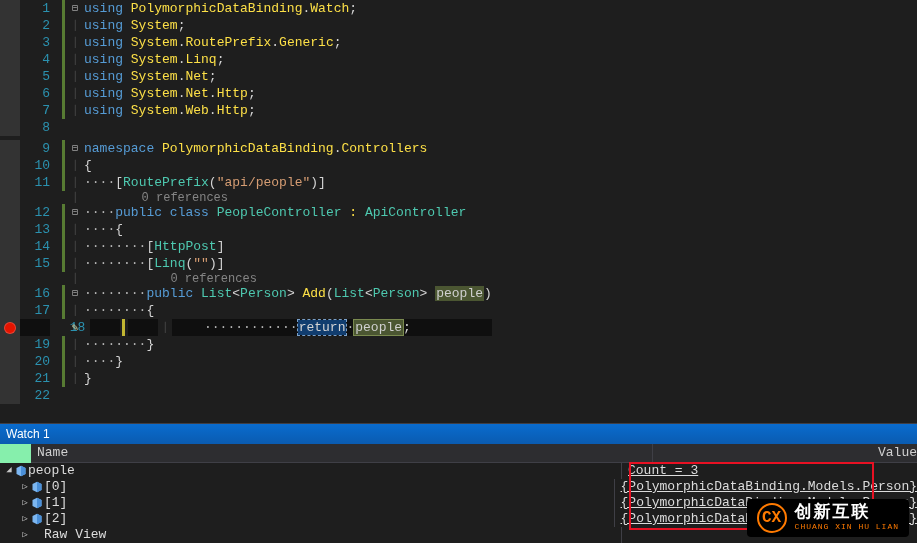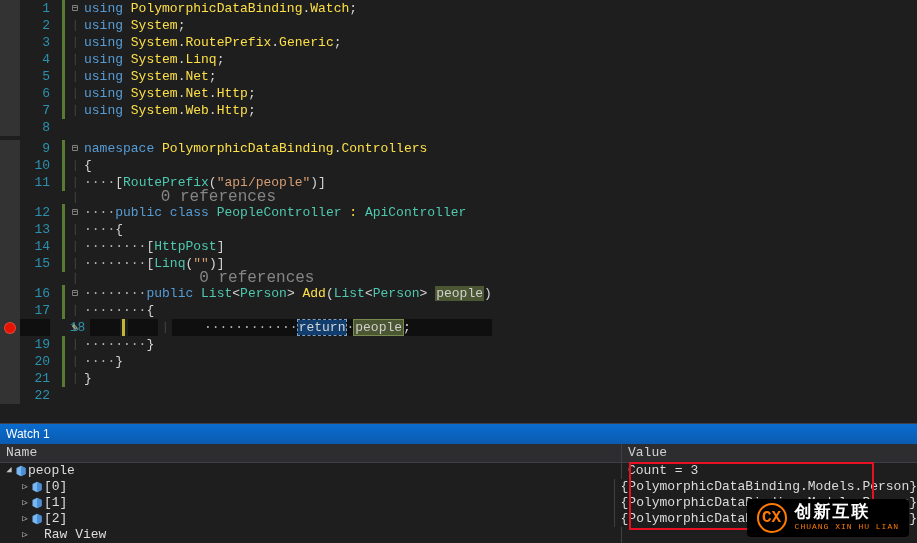--- a/index.html
+++ b/index.html
@@ -13,35 +13,35 @@
 .mark.green::before { content:""; position:absolute; left:2px; top:0; width:3px; height:100%; background:#577b33; }
 .mark.ygreen::before { content:""; position:absolute; left:2px; top:0; width:3px; height:100%; background:#c2b632; }
 .fold { width:14px; background:#1e1e1e; color:#a0a0a0; text-align:center; cursor:pointer; font-size:10px; }
 .code { flex:1; padding-left:2px; }
 .kw { color:#569cd6; }
 .cls { color:#4ec9b0; }
 .str { color:#d69d73; }
 .pun { color:#d4d4d4; }
 .id { color:#fde047; }
 .dot { color:#b4b4b4; }
-.hint { color:#858585; font-size:16px; }
+.hint { color:#858585; font-size:12px; }
 .hlvar { background:#4b5632; padding:0 1px; color:#d0d0d0; }
 .hlvar.b { outline:1px solid #7a8a4f; }
 .cursor-line { background:#0f0f0f;gap:30px; }
 .retbox { background:#113d6f; outline:1px dashed #7aa0c9; padding:0 1px; }
 .watch { flex:1; display:flex; flex-direction:column; border-top:1px solid #3f3f46; background:#86efac; }
 .watch-title { background:linear-gradient(#0a6cce,#0a5bb0); color:#fff; padding:2px 6px; font-family:"Segoe UI",Arial,sans-serif; font-size:12px; height:20px; line-height:16px; }
-.watch-head { display:flex; background:#2d2d30; color:#d0d0d0; font-family:"Segoe UI",Arial,sans-serif; font-size:12px; height:19px; border-bottom:1px solid #3f3f46; }
+.watch-head { display:flex; background:#2d2d30; color:#d0d0d0; font-family:"Segoe UI",Arial,sans-serif; font-size:12px; height:19px; border-bottom:1px solid #3f3f46;margin-left:31px; }
 .watch-head .cN { width:622px; padding-left:6px; border-right:1px solid #3f3f46; line-height:18px; }
-.watch-head .cV { flex:1; padding-left:6px; line-height:18px; }
+.watch-head .cV { flex:1; padding-left:6px; line-height:18px;text-align:right; }
 .watch-body { position:relative; background:#1e1e1e; flex:1; }
 .watch-redbox { position:absolute; left:629px; top:-1px; width:245px; height:68px; border:2px solid #e81123; pointer-events:none; }
 .wr { display:flex; height:16px; line-height:16px; font-family:"Segoe UI",Arial,sans-serif; font-size:12px; color:#dcdcdc; }
 .wr .wn { width:622px; display:flex; align-items:center; border-right:1px solid #3f3f46; }
-.wr .wv { flex:1; padding-left:6px; }
+.wr .wv { flex:1; padding-left:6px;text-decoration:underline; }
 .tri { width:10px; text-align:center; color:#c5c5c5; cursor:pointer; font-size:9px; }
 .tri.open { transform:translateY(-1px); }
 .cube { width:14px; height:12px; display:inline-flex; align-items:center; justify-content:center; }
 .cube svg { width:12px; height:12px; }
 .logo { position:absolute; right:8px; bottom:6px; display:flex; align-items:center; gap:8px; background:#000; padding:4px 10px; border-radius:4px; font-family:"Microsoft YaHei",Arial,sans-serif; }
 .logo-mark { width:30px; height:30px; border:2px solid #ff7a00; border-radius:50%; display:flex; align-items:center; justify-content:center; color:#ff7a00; font-weight:bold; font-size:16px; }
 .logo-txt { display:flex; flex-direction:column; line-height:1.1; }
 .logo-txt .l1 { color:#fff; font-size:17px; font-weight:bold; letter-spacing:2px; }
 .logo-txt .l2 { color:#ff7a00; font-size:8px; letter-spacing:1px; }
 .spacer6 { height:4px; }

